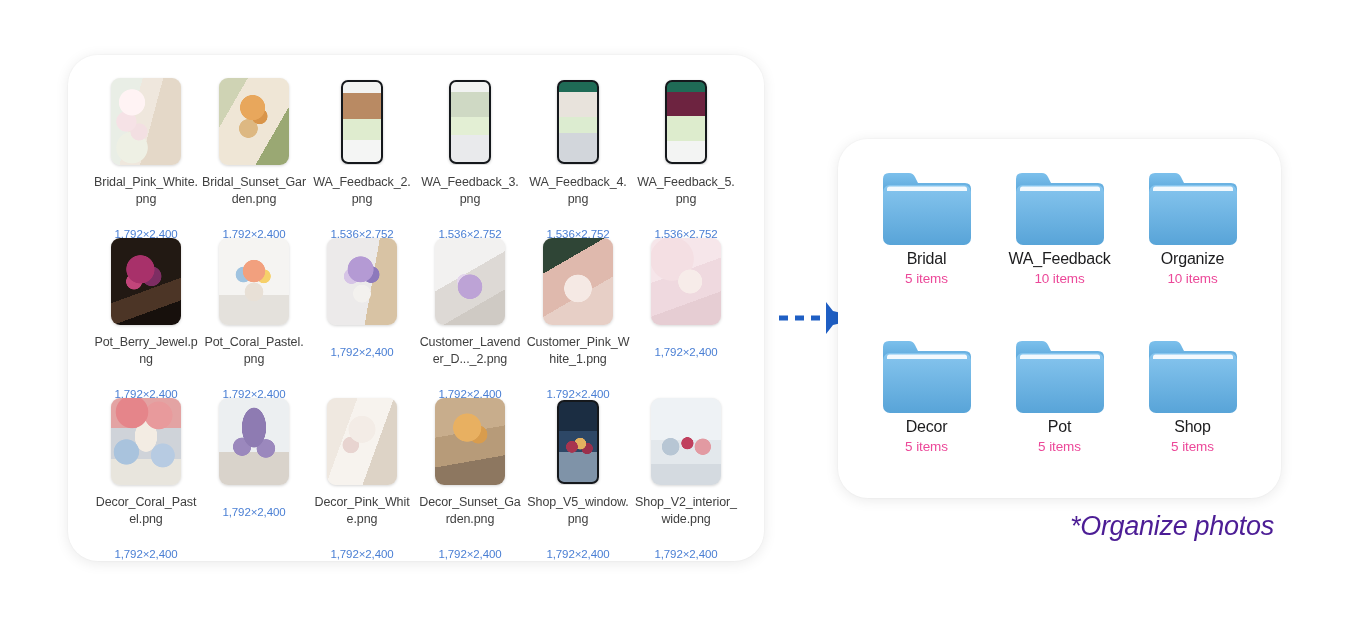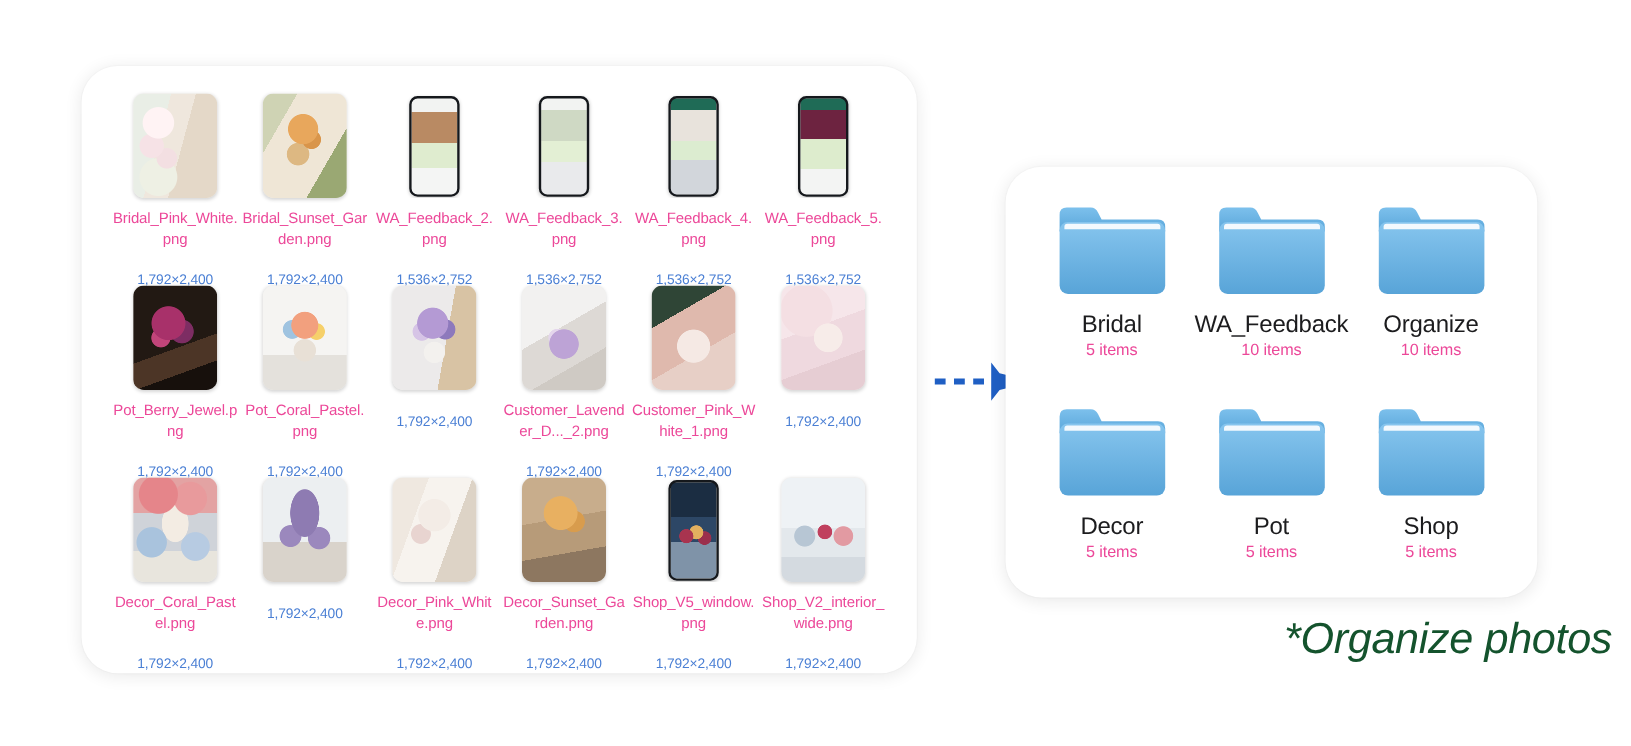--- a/index.html
+++ b/index.html
@@ -71,21 +71,21 @@
     justify-content: center;
   }
   .thumb .ph {
     position: absolute;
     inset: 0;
   }
   .file-name {
     margin-top: 9px;
     font-size: 12.5px;
     line-height: 16.5px;
-    color: #ec4899;
+    color: #404040;
     text-align: center;
     width: 104px;
     word-break: break-all;
     letter-spacing: -0.1px;
   }
   .file-dims {
     margin-top: 20px;
     font-size: 11.5px;
     line-height: 14px;
     color: #4a7fd4;
@@ -109,22 +109,21 @@
     align-items: center;
     padding-top: 8px;
   }
   .folder-icon {
     width: 96px;
     height: 80px;
     position: relative;
     flex: 0 0 auto;
   }
   .folder-name {
-    margin-top: 13px;
-    font-size: 20px;
+    font-size: 16px;
     line-height: 19px;
     color: #1c1c1e;
     text-align: center;
     letter-spacing: -0.2px;
   }
   .folder-count {
     margin-top: 3px;
     font-size: 13.5px;
     line-height: 16px;
     color: #ec4899;
@@ -139,23 +138,23 @@
     top: 295px;
     width: 92px;
     height: 46px;
   }
 
   
   #caption {
     position: absolute;
     left: 1070px;
     top: 511px;
-    font-size: 36px;
+    font-size: 27px;
     font-style: italic;
-    color: #14532d;
+    color: #4c1d95;
     letter-spacing: -0.3px;
     white-space: nowrap;
   }
 </style>
 </head>
 <body>
 
 <div class="panel" id="source-panel">
   <div class="file-grid">
       <div class="file-cell">

